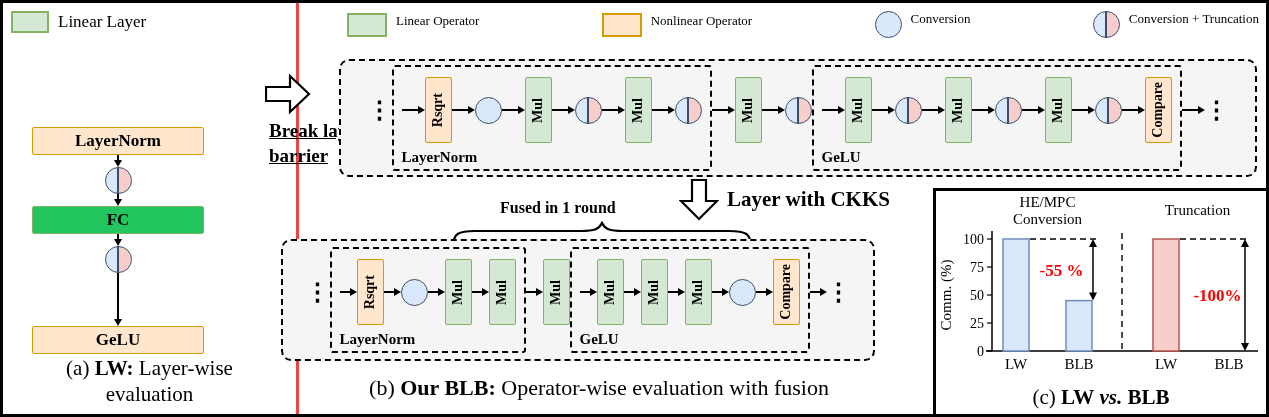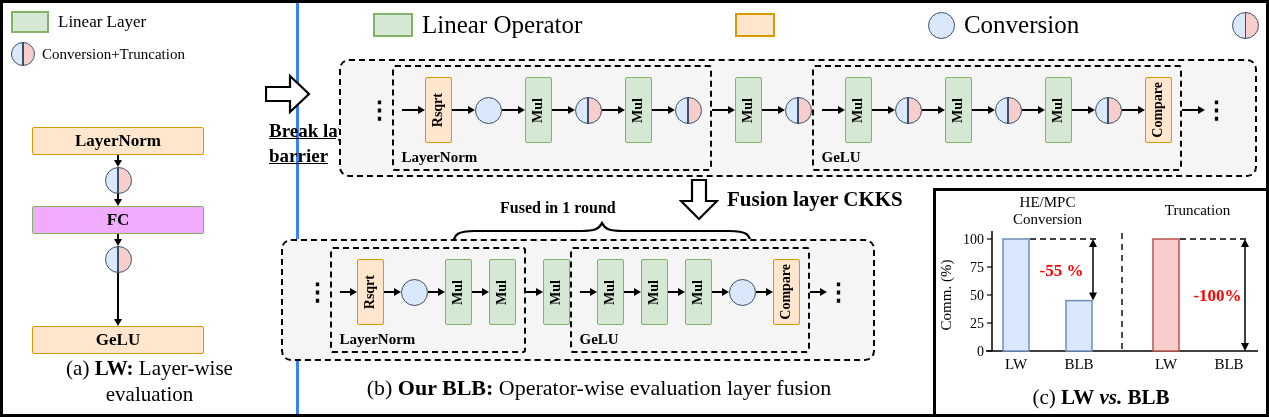--- a/index.html
+++ b/index.html
@@ -1,45 +1,45 @@
 <!DOCTYPE html>
 <html><head>
 <meta charset="utf-8">
 <style>
   html,body{margin:0;padding:0;background:#fff;}
   #fig{position:relative;width:1269px;height:417px;box-sizing:border-box;border:3px solid #000;background:#fff;font-family:"Liberation Serif","DejaVu Serif",serif;color:#000;overflow:hidden;}
 
   
-  #panel-a{position:absolute;left:0;top:0;width:296px;height:411px;border-right:3px solid #3b82f6;box-sizing:border-box;}
+  #panel-a{position:absolute;left:0;top:0;width:296px;height:411px;border-right:3px solid #ef4444;box-sizing:border-box;}
   #legend-a{position:absolute;left:8px;top:8px;display:flex;flex-direction:column;gap:9px;}
   .lrow{display:flex;align-items:center;gap:9px;font-size:17px;}
   .lrow.small{font-size:15px;gap:7px;}
   .swatch{width:38px;height:22px;box-sizing:border-box;border:2px solid;flex:none;}
   .swatch.big{width:40px;height:24px;}
   .swatch.linear{background:#d5e8d4;border-color:#82b366;}
   .swatch.nonlinear{background:#ffe6cc;border-color:#d79b00;}
   .circ{width:27px;height:27px;border-radius:50%;border:1.5px solid #3d4e68;box-sizing:border-box;flex:none;position:relative;}
   .circ.conv{background:#dae8fc;}
   .circ.convtrunc{background:linear-gradient(90deg,#dae8fc 50%,#f8cecc 50%);}
   .circ.convtrunc::after{content:'';position:absolute;top:-1px;bottom:-1px;left:50%;width:1.5px;margin-left:-1px;background:#3d4e68;}
   .circ.sm{width:24px;height:24px;}
   #flow-a{position:absolute;left:29px;top:124px;width:172px;display:flex;flex-direction:column;align-items:center;}
   .flow-box{width:172px;height:28px;box-sizing:border-box;border:1.5px solid;border-radius:2px;display:flex;align-items:center;justify-content:center;font-weight:bold;font-size:17px;flex:none;}
-  .flow-box.linear{background:#f0abfc;border-color:#82b366;}
+  .flow-box.linear{background:#22c55e;border-color:#82b366;}
   .flow-box.nonlinear{background:#ffe6cc;border-color:#d79b00;}
   .varrow{display:flex;flex-direction:column;align-items:center;}
   .varrow i{display:block;}
   .vl{width:2px;height:5px;background:#000;}
   .vl.long{height:46px;}
   .vh{width:0;height:0;border-top:7px solid #000;border-left:4.5px solid transparent;border-right:4.5px solid transparent;}
   #caption-a{position:absolute;left:0;top:352px;width:100%;text-align:center;font-size:21px;line-height:1.25;}
 
   
   #legend-top{position:absolute;left:344px;top:8px;width:912px;display:flex;justify-content:space-between;align-items:center;}
-  .lt-item{display:flex;align-items:center;gap:9px;font-size:25px;margin-left:26px;}
+  .lt-item{display:flex;align-items:flex-start;gap:9px;font-size:13px;}
 
   .bigarrow{position:absolute;}
   #break-label{position:absolute;left:266px;top:116px;width:112px;font-weight:bold;font-size:19px;line-height:1.3;text-decoration:underline;}
 
   
   .chain-wrap{position:absolute;background:#f5f5f5;border:2px dashed #000;border-radius:10px;box-sizing:border-box;display:flex;align-items:center;justify-content:center;padding:0 8px;}
   #chain-top{left:336px;top:56px;width:918px;height:118px;}
   #chain-bottom{left:278px;top:236px;width:594px;height:122px;}
   .chain-wrap>.harrow,.chain-wrap>.circ,.chain-wrap>.opbox,.chain-wrap>.dots{margin-bottom:16px;}
   .opbox{width:27px;height:66px;box-sizing:border-box;border:1.5px solid;border-radius:2px;display:flex;align-items:center;justify-content:center;flex:none;}
@@ -71,24 +71,20 @@
 <body>
 
 <div id="fig">
 
   <div id="panel-a">
     <div id="legend-a">
       <div class="lrow">
         <span class="swatch linear"></span>
         <span>Linear Layer</span>
       </div>
-      <div class="lrow small">
-        <span class="circ convtrunc sm"></span>
-        <span>Conversion+Truncation</span>
-      </div>
     </div>
 
     <div id="flow-a">
       <div class="flow-box nonlinear">LayerNorm</div>
       <div class="varrow">
           <i class="vl"></i>
           <i class="vh"></i>
         </div>
       <span class="circ convtrunc"></span>
       <div class="varrow">
@@ -114,27 +110,29 @@
     </div>
   </div>
 
   <div id="legend-top">
     <div class="lt-item">
       <span class="swatch linear big"></span>
       <span>Linear Operator</span>
     </div>
     <div class="lt-item">
       <span class="swatch nonlinear big"></span>
+      <span>Nonlinear Operator</span>
     </div>
     <div class="lt-item">
       <span class="circ conv"></span>
       <span>Conversion</span>
     </div>
     <div class="lt-item">
       <span class="circ convtrunc"></span>
+      <span>Conversion + Truncation</span>
     </div>
   </div>
 
   <svg class="bigarrow" style="left:262px;top:70px" width="46" height="42">
     <polygon points="1,14 25,14 25,3 44,21 25,39 25,28 1,28" fill="#fff" stroke="#000" stroke-width="2.2"></polygon>
   </svg>
   <div id="break-label">Break layer barrier</div>
 
   <div id="chain-top" class="chain-wrap">
       <span class="dots">⋮</span>
@@ -243,21 +241,21 @@
     </div>
 
   <div id="fused-label">Fused in 1 round</div>
   <svg id="brace" width="302" height="28">
     <path d="M2,26 C2,12 8,10 24,10 L130,10 C144,10 148,8 151,2 C154,8 158,10 172,10 L278,10 C294,10 300,12 300,26" fill="none" stroke="#000" stroke-width="2.2"></path>
   </svg>
 
   <svg class="bigarrow" style="left:676px;top:176px" width="40" height="42">
     <polygon points="13,1 27,1 27,22 38,22 20,40 2,22 13,22" fill="#fff" stroke="#000" stroke-width="2.2"></polygon>
   </svg>
-  <div id="fusion-label">Fusion layer CKKS</div>
+  <div id="fusion-label">Layer with CKKS</div>
 
   <div id="chain-bottom" class="chain-wrap">
       <span class="dots">⋮</span>
       <div class="op-group">
         <span class="group-label">LayerNorm</span>
         <span class="harrow">
           <i class="hl"></i>
           <i class="hh"></i>
         </span>
         <div class="opbox nonlinear">
@@ -327,21 +325,21 @@
         </div>
       </div>
       <span class="harrow">
         <i class="hl"></i>
         <i class="hh"></i>
       </span>
       <span class="dots">⋮</span>
     </div>
 
   <div id="caption-b">
-    <span>(b) </span><span class="b">Our BLB:</span><span> Operator-wise evaluation layer fusion</span>
+    <span>(b) </span><span class="b">Our BLB:</span><span> Operator-wise evaluation with fusion</span>
   </div>
 
   <div id="panel-c">
     <svg id="chart-svg" width="329" height="184">
         <line x1="56" y1="40" x2="56" y2="160" stroke="#000" stroke-width="1.5"></line>
         <line x1="50" y1="160" x2="322" y2="160" stroke="#000" stroke-width="1.5"></line>
         <line x1="51" y1="160" x2="56" y2="160" stroke="#000" stroke-width="1.2"></line>
         <text x="48" y="165" text-anchor="end" font-size="14">0</text>
         <line x1="51" y1="132" x2="56" y2="132" stroke="#000" stroke-width="1.2"></line>
         <text x="48" y="137" text-anchor="end" font-size="14">25</text>

